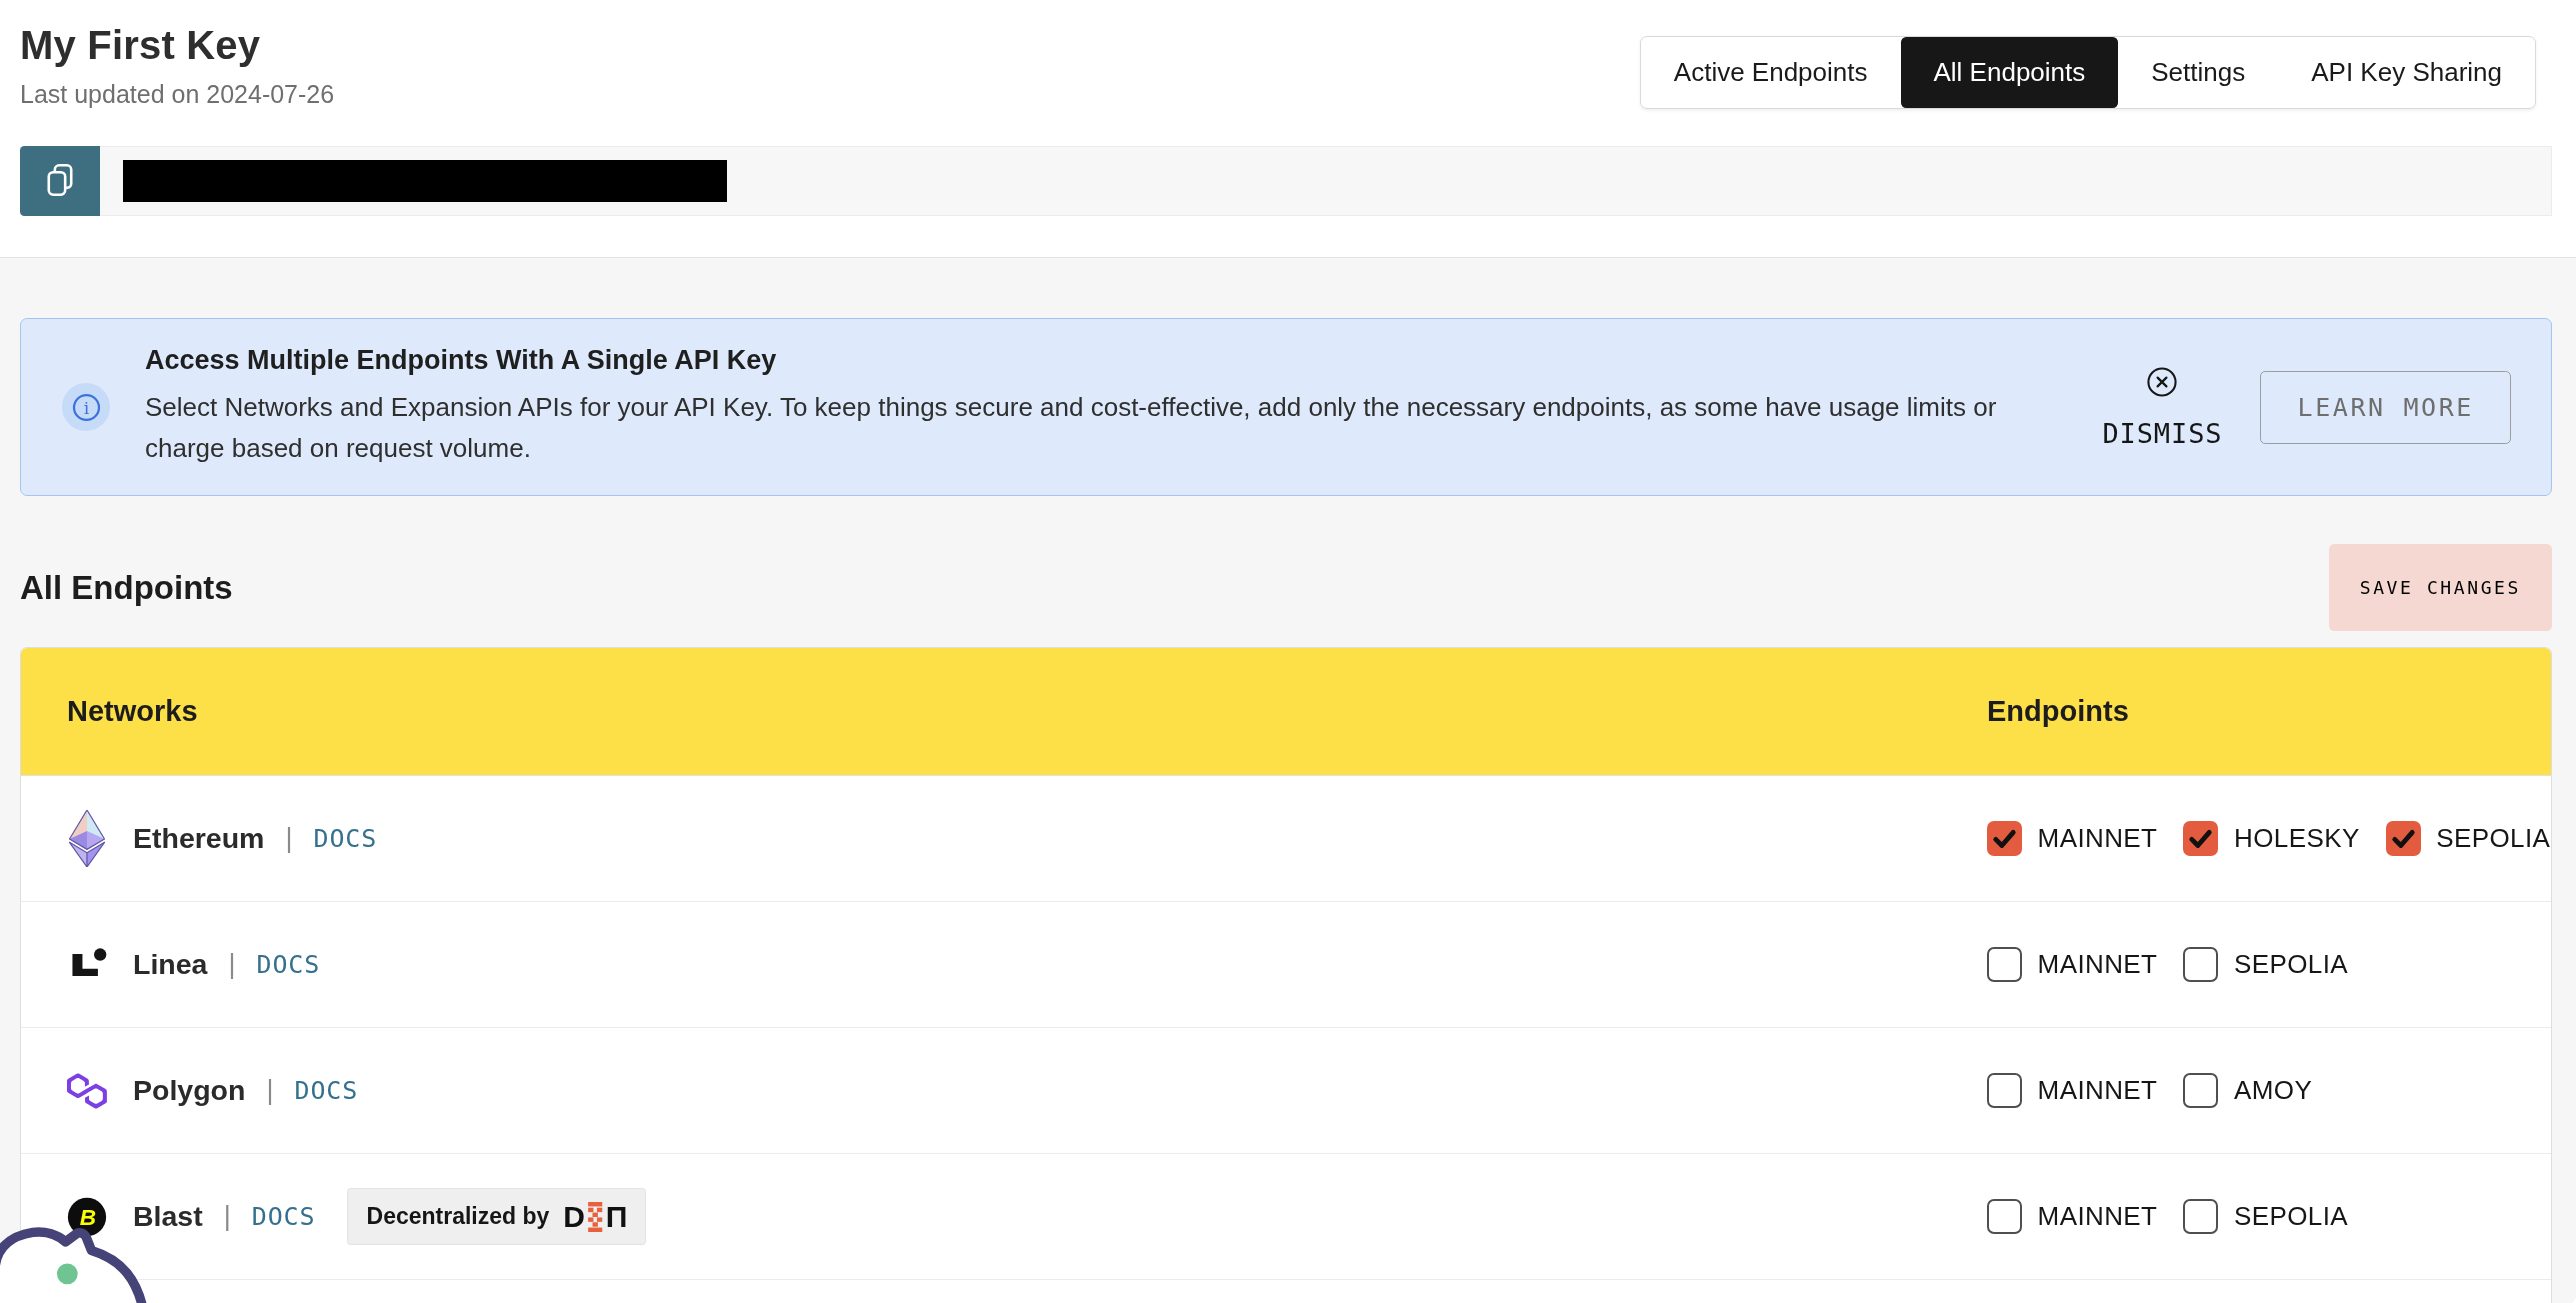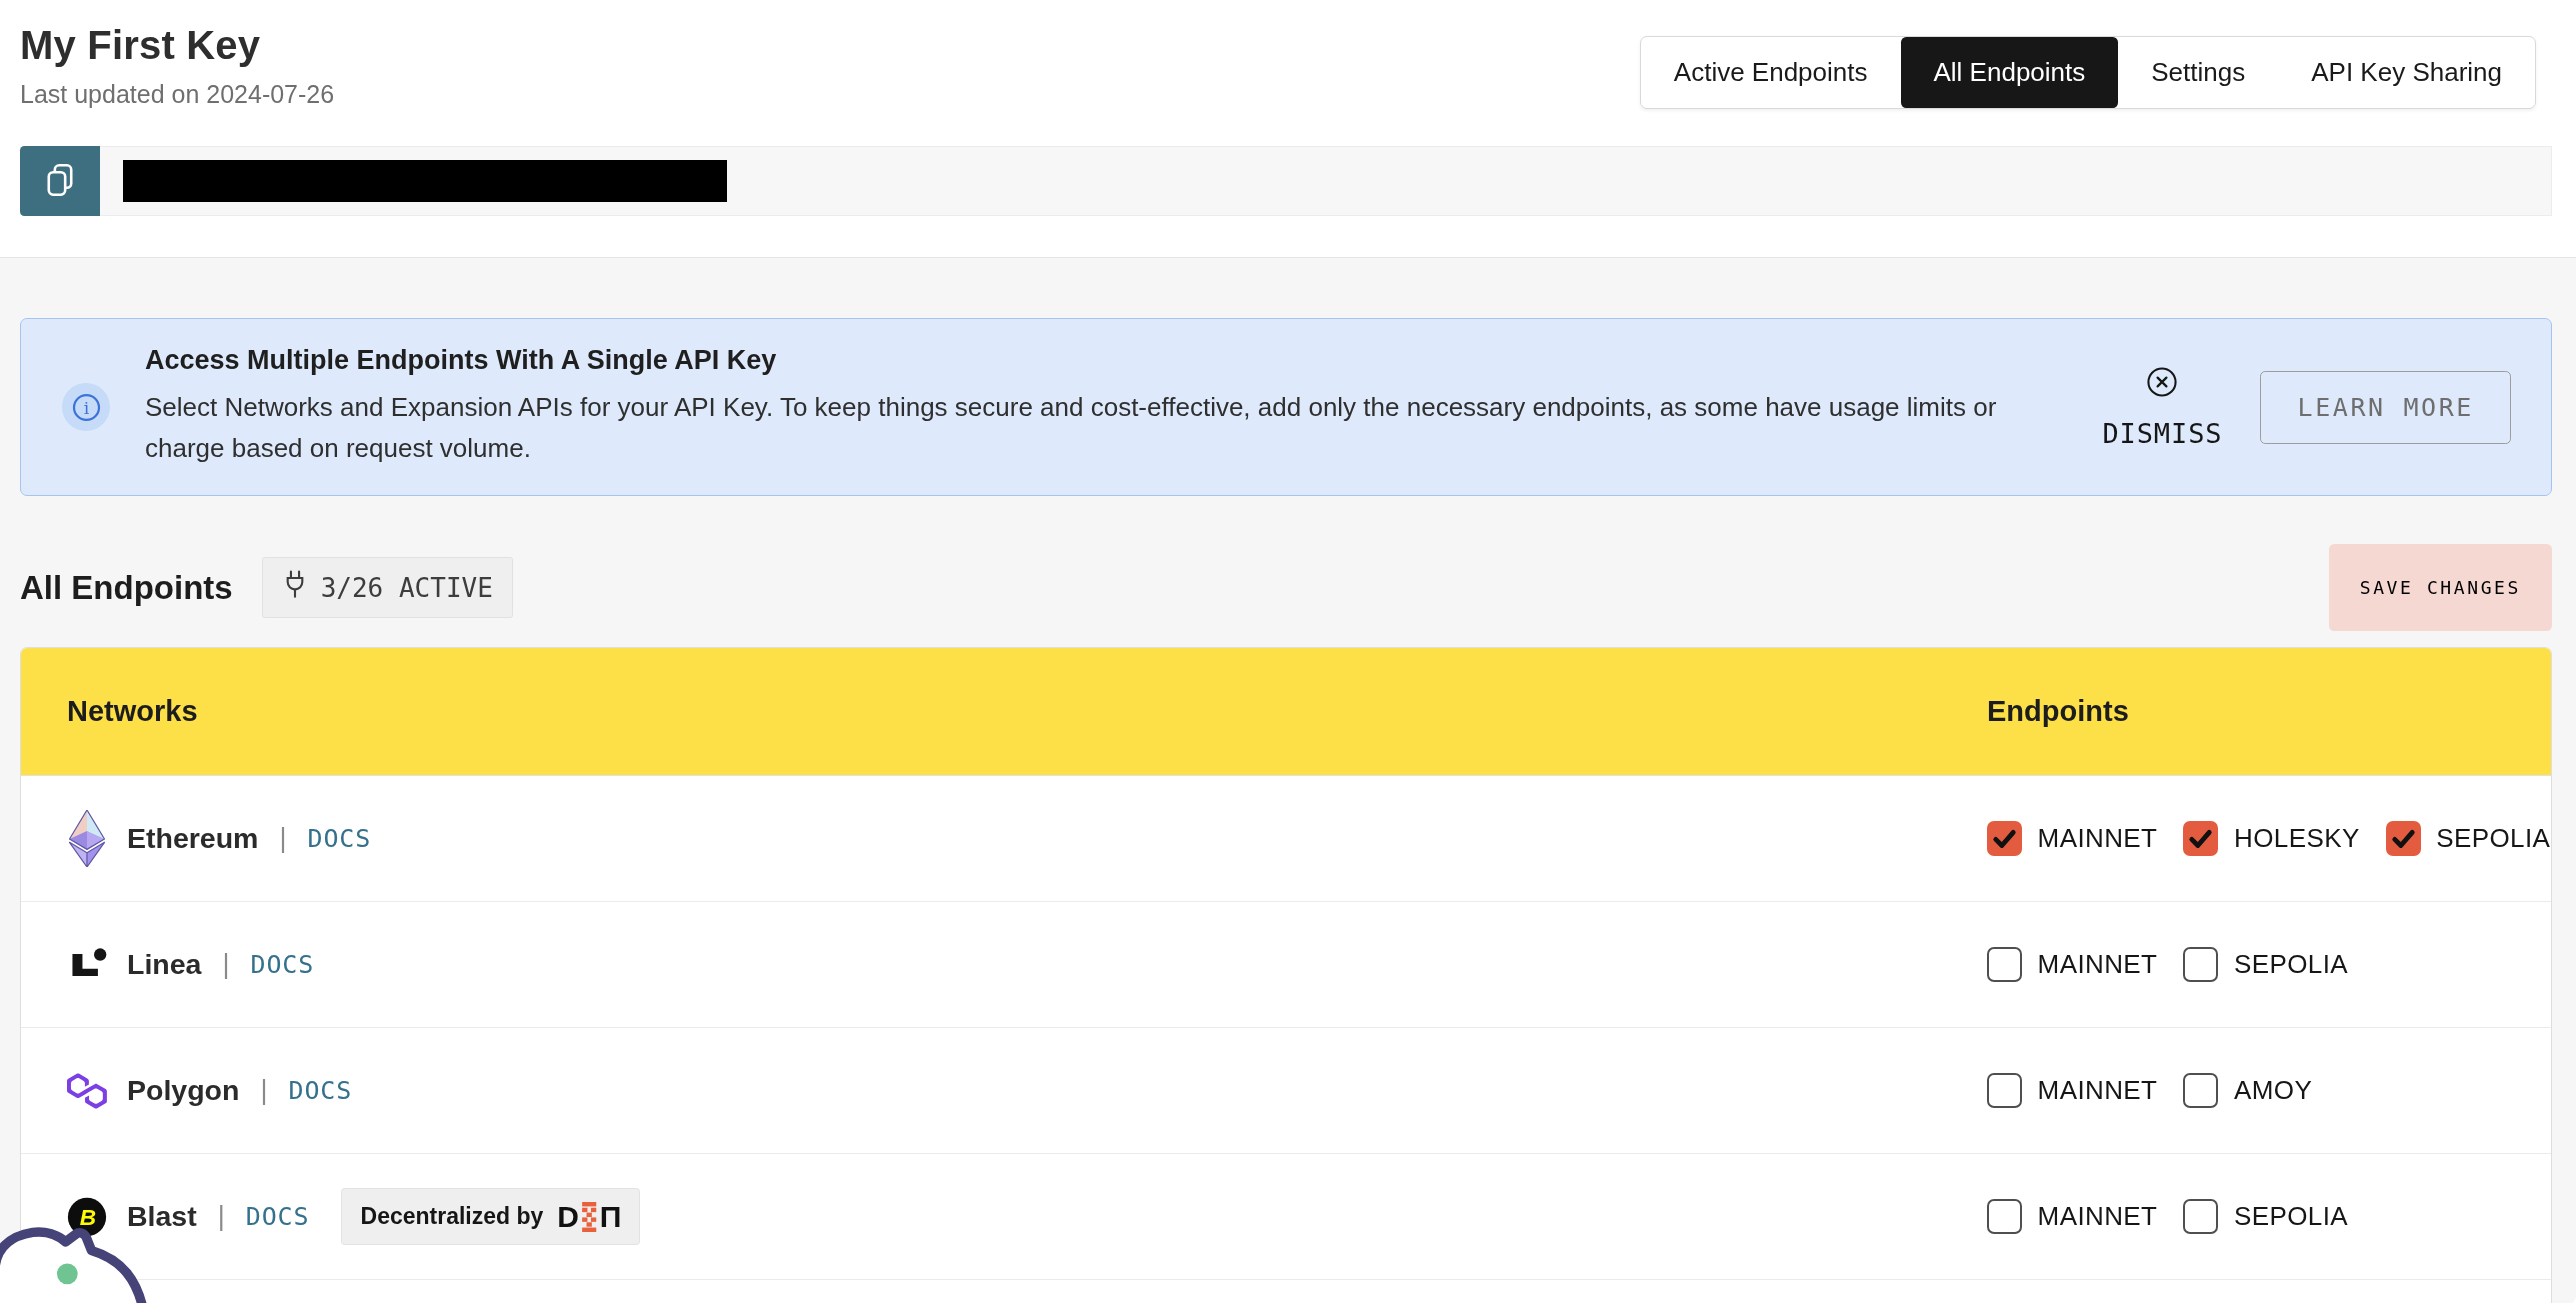--- a/index.html
+++ b/index.html
@@ -60,21 +60,21 @@
   .table { position:absolute; left:20px; top:647px; width:2532px; height:951px;
            background:#ffffff; border:1.7px solid #dedede; border-radius:7px; overflow:hidden; }
   .thead { display:grid; grid-template-columns:1966px 1fr; height:128px; background:#fde047;
            border-bottom:1.7px solid #e1e1e1; align-items:center; }
   .thead .th { font-size:29px; font-weight:bold; color:#1d1d1d; }
   .th-networks { padding-left:46px; }
   .row { display:grid; grid-template-columns:1966px 1fr; height:126px; align-items:center;
          border-bottom:1.7px solid #ebebeb; background:#ffffff; }
   .netcell { display:flex; align-items:center; padding-left:46px; }
   .neticon { width:40px; height:57px; display:flex; align-items:center; justify-content:center; }
-  .netname { margin-left:20px; font-size:28.5px; font-weight:bold; color:#2b2b2b; }
+  .netname { margin-left:26px; font-size:28.5px; font-weight:bold; color:#2b2b2b; }
   .sep { margin:0 21px; font-size:27px; color:#8a8a8a; font-weight:300; }
   .docs { font-family:"DejaVu Sans Mono", monospace; font-size:25px; color:var(--link);
           letter-spacing:0.9px; text-decoration:none; cursor:pointer; }
   .net-badge { margin-left:31px; background:#efefef; border:1.7px solid #e2e2e2; border-radius:3.5px;
                padding:10.4px 19px; display:flex; align-items:center; gap:14px; }
   .net-badge-text { font-size:23px; font-weight:600; color:#161616; }
   .dinlogo { display:flex; align-items:center; }
   .dinlogo .dl { font-size:30px; font-weight:900; color:#111; letter-spacing:-0.9px; }
   .dinlogo svg { margin:0 2.6px; }
   .epcell { display:flex; align-items:center; gap:26px; }
@@ -147,30 +147,20 @@
           </svg>
         </span>
         <span>DISMISS</span>
       </button>
       <button class="learnmore">LEARN MORE</button>
     </div>
   </div>
 
   <div class="section-head">
     <div class="h2">All Endpoints</div>
-    <div class="active-badge">
-      <span>
-        <svg width="26" height="31" viewBox="0 0 32 38" fill="none" stroke="#3d3d3d" stroke-width="2.6" stroke-linecap="round">
-          <path d="M11 3 v7 M21 3 v7"></path>
-          <path d="M7 11 h18 v5 c0 5 -4 9 -9 9 s-9 -4 -9 -9 z"></path>
-          <path d="M16 26 v8"></path>
-        </svg>
-      </span>
-      <span>3/26 ACTIVE</span>
-    </div>
     <button class="savebtn">SAVE CHANGES</button>
   </div>
 
   <div class="table">
     <div class="thead">
       <div class="th th-networks">Networks</div>
       <div class="th">Endpoints</div>
     </div>
     <div id="rows">
   <div class="row">

